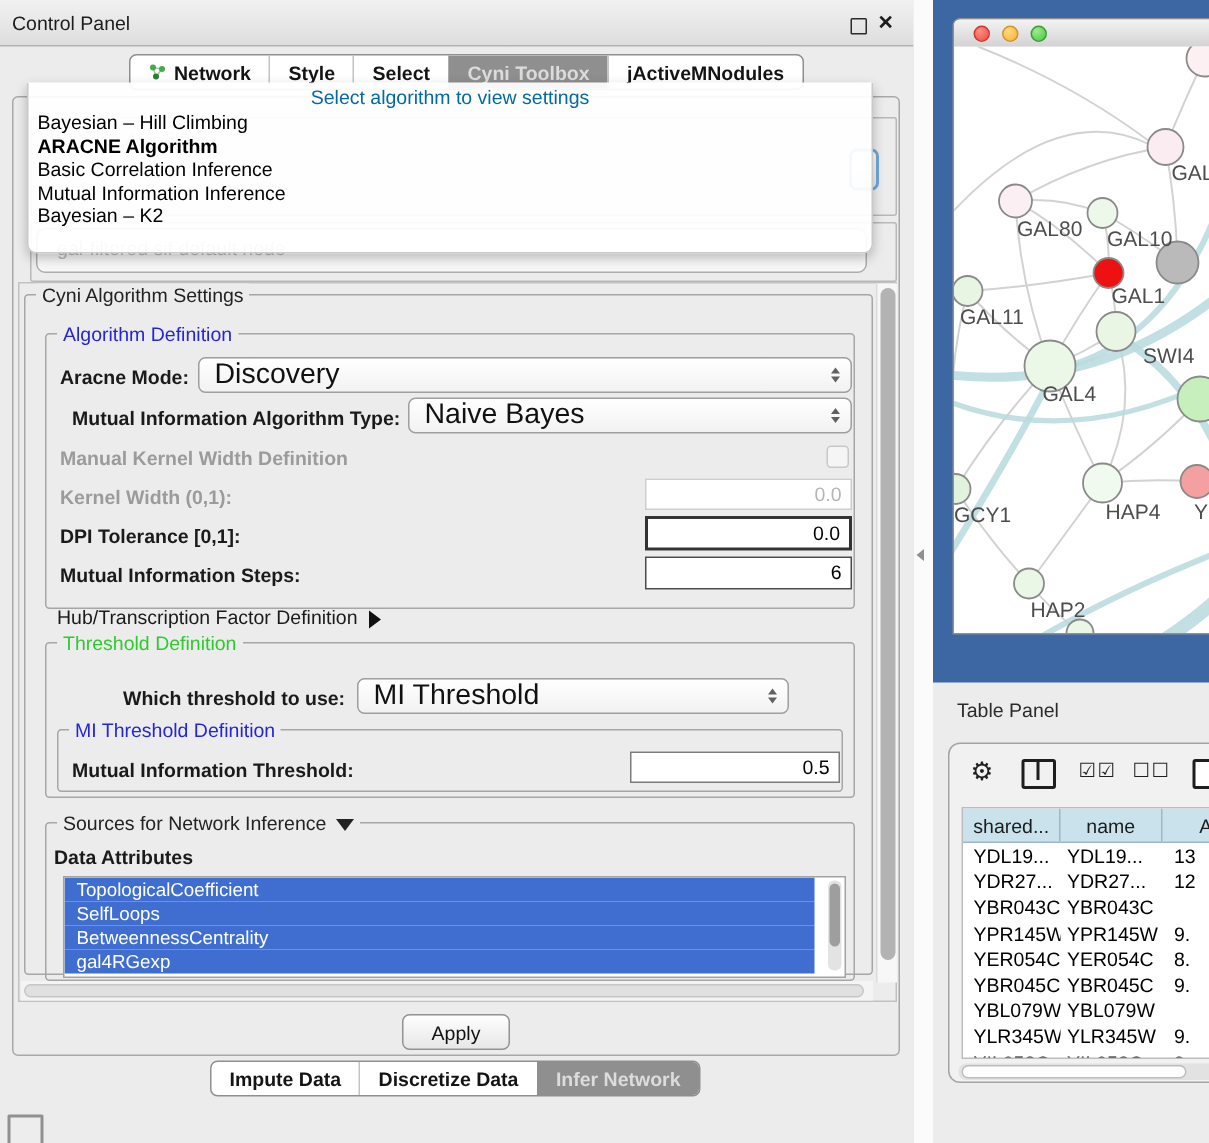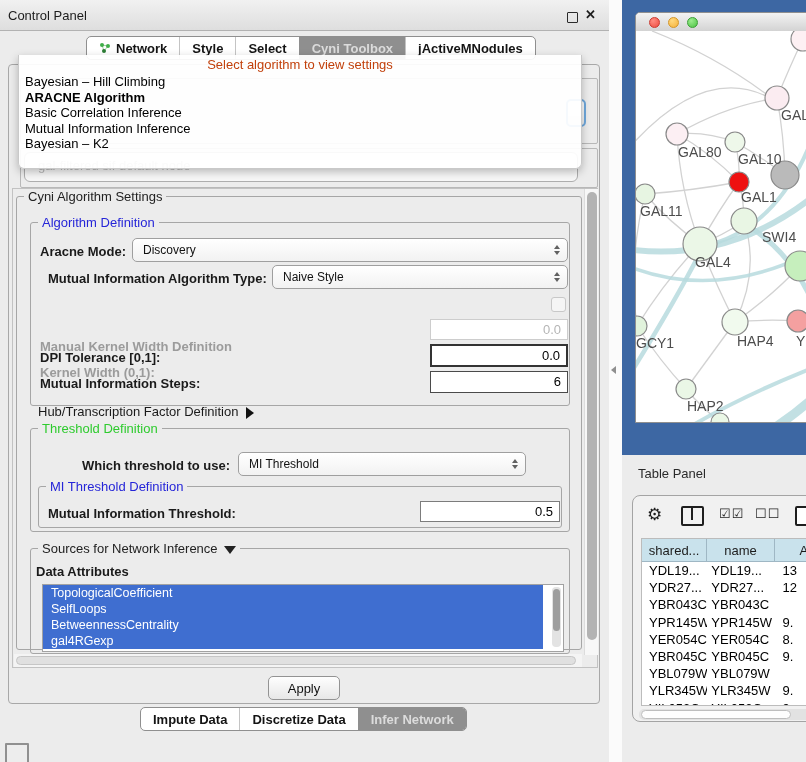--- a/index.html
+++ b/index.html
@@ -1,20 +1,20 @@
 <!DOCTYPE html>
 <html><head>
 <meta charset="utf-8">
 <style>
   html,body{margin:0;padding:0;background:#e9e9e9;}
   #stage{position:relative;width:806px;height:762px;overflow:hidden;background:#ececec;
          font-family:"Liberation Sans",sans-serif;-webkit-font-smoothing:antialiased;}
   .lbl{position:absolute;font-size:13px;color:#1a1a1a;white-space:nowrap;}
   .b{font-weight:bold;}
-  .dim{color:#9b9b9b;margin-top:41px;}
+  .dim{color:#9b9b9b;}
   .ghost{color:#b9b9b9;}
   
   #cp{position:absolute;left:0;top:0;width:609px;height:762px;background:#ececec;border-right:1px solid #c6c6c6;}
   #cp-titlebar{position:absolute;left:0;top:0;width:609px;height:30px;
      background:linear-gradient(#f1f1f1,#dedede);border-bottom:1px solid #b2b2b2;}
   #cp-title{position:absolute;left:8px;top:8px;font-size:13px;color:#1c1c1c;}
   .float-ic{position:absolute;left:567px;top:12px;width:9px;height:9px;border:1.5px solid #2a2a2a;border-radius:1px;}
   .close-ic{position:absolute;left:585px;top:7px;font-size:13px;font-weight:bold;color:#1c1c1c;}
   
   .seg-bar{position:absolute;display:flex;height:22px;background:#fff;border:1px solid #8f8f8f;
@@ -27,30 +27,30 @@
   #outer-panel{position:absolute;left:8px;top:64px;width:592px;height:640px;background:#ececec;
      border:1px solid #a8a8a8;border-radius:4px;box-sizing:border-box;}
   
   .bg-box{position:absolute;border:1px solid #b8b8b8;border-radius:2px;}
   .bg-btn{position:absolute;border:1px solid #adadad;border-radius:6px;background:#f7f7f7;}
   .blue-frag{position:absolute;border:2px solid #6fa8dc;border-radius:5px;background:linear-gradient(#fdfdfd,#ececec);}
   
   #algo-dropdown{position:absolute;left:18px;top:55px;width:562px;height:113px;
      background:rgba(255,255,255,0.93);border:1px solid #c9c9c9;border-top:none;
      border-radius:0 0 6px 6px;box-shadow:0 3px 8px rgba(0,0,0,0.25);z-index:30;}
-  #dd-prompt{height:19px;line-height:19px;text-align:center;font-size:13px;color:#c2410c;}
+  #dd-prompt{height:19px;line-height:19px;text-align:center;font-size:13px;color:#0369a1;}
   .dd-item{height:15.5px;line-height:15.5px;padding-left:6px;font-size:13px;color:#000;white-space:nowrap;}
   .dd-item.selbold{font-weight:bold;}
   
   #viewport{position:absolute;left:12px;top:188px;width:586px;height:480px;background:#ececec;
      border:1px solid #c2c2c2;box-sizing:border-box;}
   .group{position:absolute;border:1px solid #a6a6a6;border-radius:3px;}
   .legend{position:absolute;background:#ececec;padding:0 4px;font-size:13px;white-space:nowrap;z-index:2;}
   .combo{position:absolute;background:linear-gradient(#ffffff,#f2f2f2);border:1px solid #9f9f9f;
-     border-radius:5px;font-size:12px;color:#111;display:flex;align-items:center;
+     border-radius:5px;font-size:19px;color:#111;display:flex;align-items:center;
      padding:0 7px 0 10px;box-sizing:border-box;}
   .combo .sp{margin-left:auto;display:flex;flex-direction:column;gap:2px;align-items:center;}
   .tri-u{width:0;height:0;border-left:3.5px solid transparent;border-right:3.5px solid transparent;border-bottom:4px solid #616161;}
   .tri-d{width:0;height:0;border-left:3.5px solid transparent;border-right:3.5px solid transparent;border-top:4px solid #616161;}
   .field{position:absolute;background:#fff;border:1px solid #4a4a4a;font-size:13px;color:#000;
      text-align:right;padding:0 6px;box-sizing:border-box;line-height:20px;}
   .field.focus{border:2px solid #333;line-height:19px;}
   .field.dis{border:1px solid #cdcdcd;color:#b5b5b5;}
   .cb{position:absolute;width:13px;height:13px;border:1px solid #c8c8c8;border-radius:3px;background:#f5f5f5;}
   .expander-arrow{display:inline-block;width:0;height:0;border-top:6px solid transparent;
@@ -181,21 +181,21 @@
     <div class="combo" style="left:132px;top:238px;width:436px;height:24px;">
       <span>Discovery</span>
       <span class="sp">
           <span class="tri-u"></span>
           <span class="tri-d"></span>
         </span>
     </div>
 
     <span class="lbl b" style="left:48px;top:271px;">Mutual Information Algorithm Type:</span>
     <div class="combo" style="left:272px;top:265px;width:296px;height:24px;">
-      <span>Naive Style</span>
+      <span>Naive Bayes</span>
       <span class="sp">
           <span class="tri-u"></span>
           <span class="tri-d"></span>
         </span>
     </div>
 
     <span class="lbl b dim" style="left:40px;top:298px;">Manual Kernel Width Definition</span>
     <div class="cb" style="left:551px;top:297px;"></div>
 
     <span class="lbl b dim" style="left:40px;top:324px;">Kernel Width (0,1):</span>

